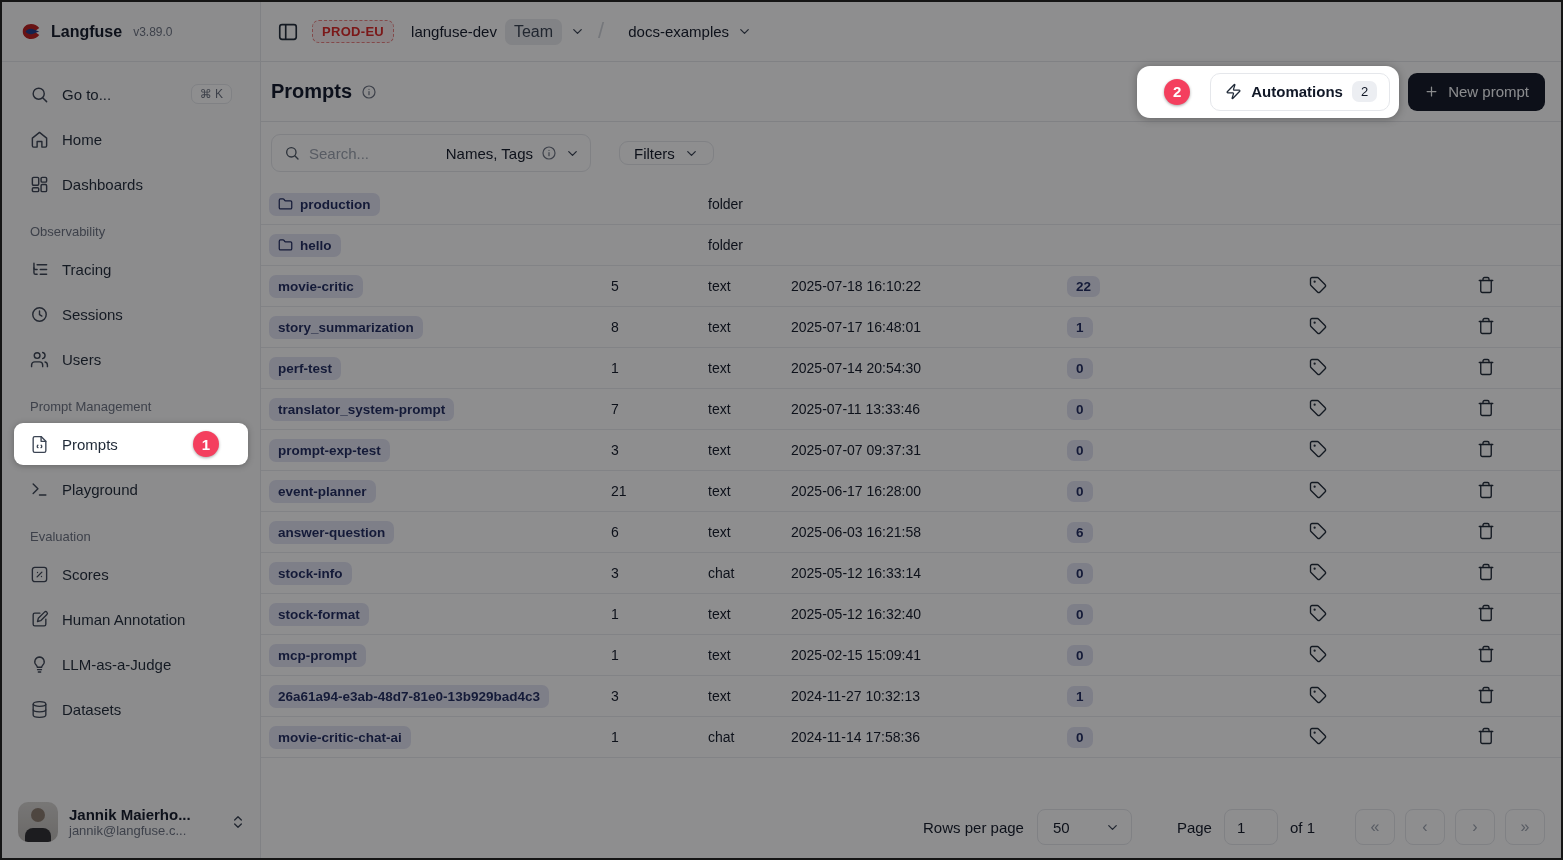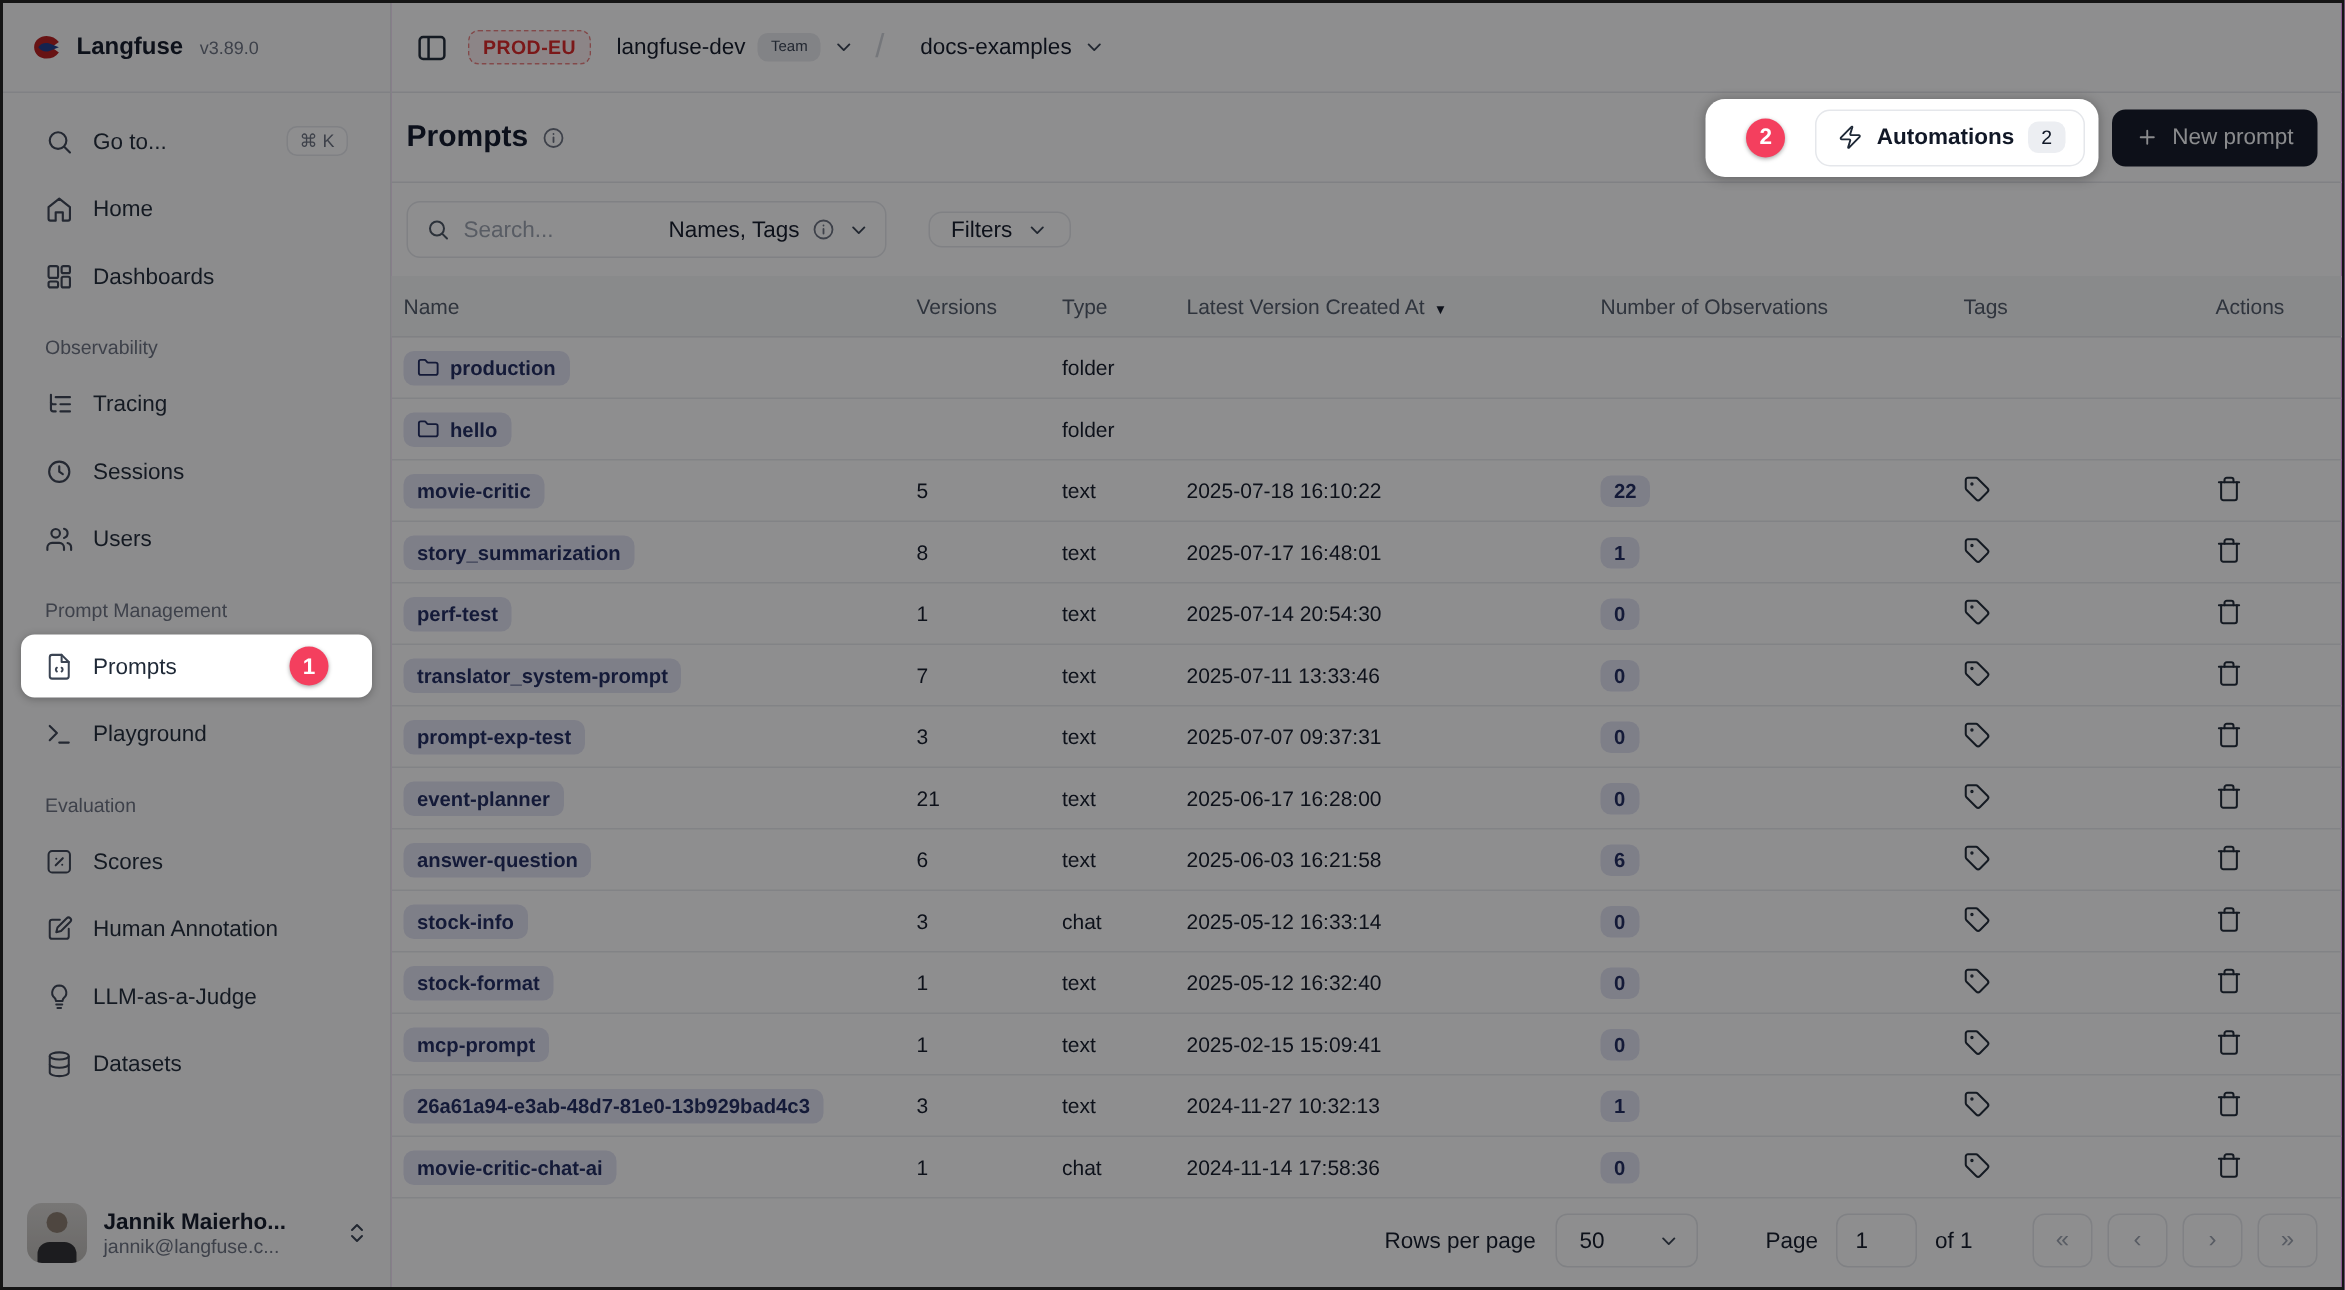--- a/index.html
+++ b/index.html
@@ -1,18 +1,18 @@
 <!DOCTYPE html>
 <html><head>
 <meta charset="utf-8">
 <style>
   * { box-sizing: border-box; margin: 0; padding: 0; }
   html,body { width:1563px; height:860px; }
   body { font-family:"Liberation Sans", sans-serif; background:#444; }
-  .app { position:relative; width:1563px; height:860px; background:#d946ef; overflow:hidden;
+  .app { position:relative; width:1563px; height:860px; background:#bef264; overflow:hidden;
          border:2px solid #151515; display:flex; }
 
   
   .dim-overlay { position:absolute; inset:0; background:rgba(8,8,10,0.46); z-index:50; pointer-events:none; }
   .spotlit { position:relative; z-index:60; }
 
   
   .sidebar { width:259px; min-width:259px; background:#fbfbfc; border-right:1px solid #e5e7eb;
              display:flex; flex-direction:column; }
   .brand { height:60px; border-bottom:1px solid #e5e7eb; display:flex; align-items:center; padding:0 18px; gap:9px; }
@@ -44,21 +44,21 @@
   .updown { margin-left:auto; width:16px; height:16px; color:#374151; }
 
   
   .main { flex:1; display:flex; flex-direction:column; min-width:0; background:#fff; }
   .topbar { height:60px; border-bottom:1px solid #e5e7eb; display:flex; align-items:center; padding:0 16px; gap:13px; }
   .icon-btn { width:22px; height:22px; color:#1f2937; display:flex; cursor:pointer; background:none; border:none; }
   .icon-btn svg { width:100%; height:100%; }
   .env-badge { color:#dc2626; font-size:13px; font-weight:700; letter-spacing:.3px; border:1.5px dashed rgba(220,38,38,.55);
                background:#fbeff0; padding:3px 9px; border-radius:7px; }
   .org-name { font-size:15px; font-weight:500; color:#111827; margin-left:4px; }
-  .team-pill { font-size:10px; color:#374151; background:#e9eaee; padding:4px 9px; border-radius:7px; }
+  .team-pill { font-size:16px; color:#374151; background:#e9eaee; padding:4px 9px; border-radius:7px; }
   .chev { width:15px; height:15px; color:#374151; display:inline-flex; }
   .chev svg { width:100%; height:100%; }
   .slash-sep { color:#d1d5db; font-size:22px; font-weight:300; transform:translateY(-1px); }
   .proj-name { font-size:15px; font-weight:500; color:#111827;margin-left:11px; }
   .dd-trigger { display:flex; align-items:center; gap:8px; cursor:pointer; }
 
   .page-header { height:60px; border-bottom:1px solid #e5e7eb; display:flex; align-items:center; padding:0 16px 0 10px; }
   .page-title { font-size:20px; font-weight:700; color:#0f172a; }
   .info-ic { width:16px; height:16px; color:#6b7280; margin-left:9px; display:inline-flex; cursor:pointer; }
   .info-ic svg { width:100%; height:100%; }
@@ -375,31 +375,20 @@
       <button class="btn-filters">
         <span>Filters</span>
         <span class="chev">
           <svg viewBox="0 0 24 24" fill="none" stroke="currentColor" stroke-width="2" stroke-linecap="round" stroke-linejoin="round">
               <path d="m6 9 6 6 6-6"></path>
             </svg>
         </span>
       </button>
     </div>
 
-    <div class="thead grid-cols">
-      <div class="th">Name</div>
-      <div class="th">Versions</div>
-      <div class="th">Type</div>
-      <div class="th">
-        <span>Latest Version Created At</span><span class="sort-arrow">▼</span>
-      </div>
-      <div class="th">Number of Observations</div>
-      <div class="th">Tags</div>
-      <div class="th actions-cell">Actions</div>
-    </div>
 
     <div class="tbody" id="tbody">
   <div class="tr grid-cols">
     <div>
       <span class="pill-name">
         <span class="folder-ic">
           <svg viewBox="0 0 24 24" fill="none" stroke="currentColor" stroke-width="2" stroke-linejoin="round">
                   <path d="M20 19a2 2 0 0 0 2-2V8a2 2 0 0 0-2-2h-7.9a2 2 0 0 1-1.69-.9L9.6 3.9A2 2 0 0 0 7.93 3H4a2 2 0 0 0-2 2v12a2 2 0 0 0 2 2z"></path>
                 </svg>
         </span>

